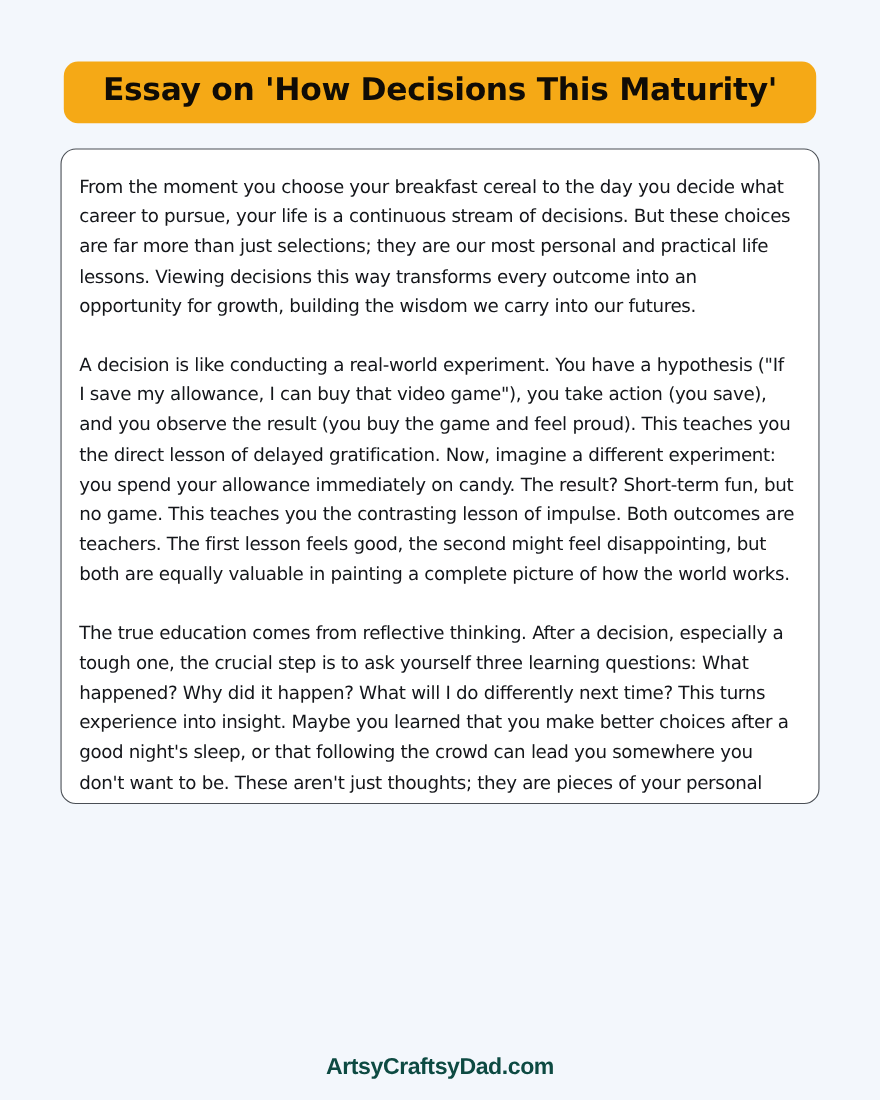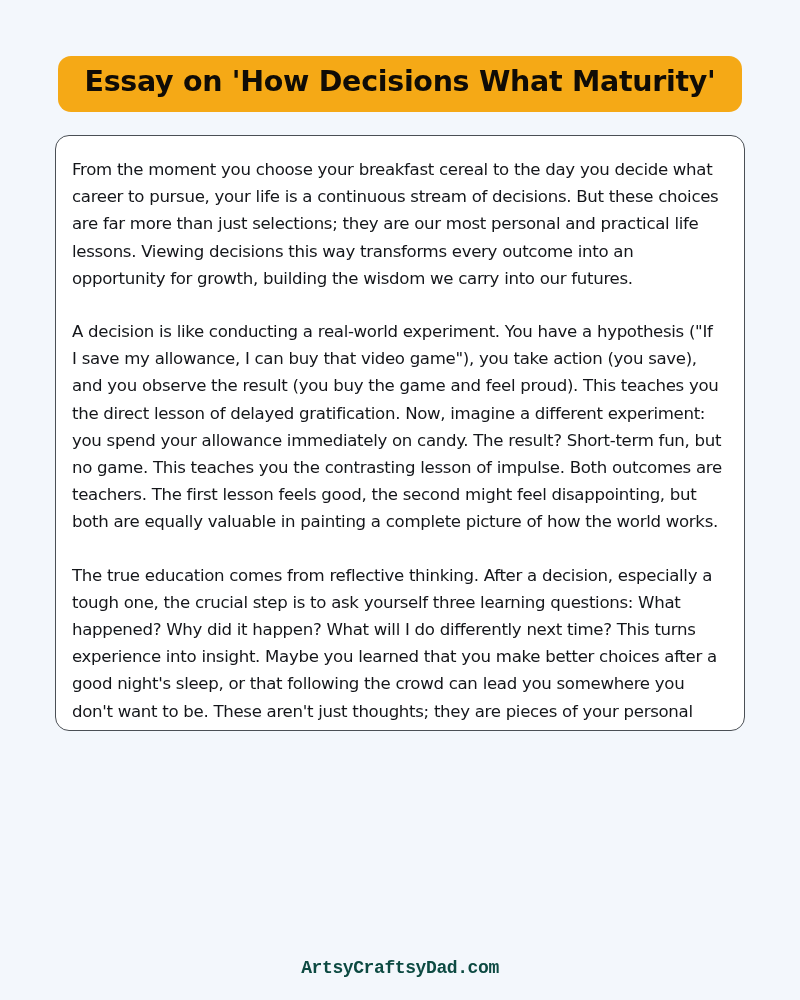--- a/index.html
+++ b/index.html
@@ -83,34 +83,34 @@
   
   .site-footer {
     position: absolute;
     left: 0;
     right: 0;
     top: 958px;
     text-align: center;
   }
 
   .site-footer-text {
-    font-family: Liberation Mono, monospace;
-    font-size: 18px;
+    font-family: Liberation Sans, sans-serif;
+    font-size: 21px;
     font-weight: bold;
     color: #0d4a42;
     letter-spacing: -0.4px;
   }
 </style>
 </head>
 <body>
 
 <div class="page">
 
   <div class="title-badge">
-    <div class="title-text">Essay on 'How Decisions What Maturity'</div>
+    <div class="title-text">Essay on 'How Decisions This Maturity'</div>
   </div>
 
   <div class="essay-card">
     <div class="essay-body">
       <p>From the moment you choose your breakfast cereal to the day you decide what career to pursue, your life is a continuous stream of decisions. But these choices are far more than just selections; they are our most personal and practical life lessons. Viewing decisions this way transforms every outcome into an opportunity for growth, building the wisdom we carry into our futures.</p>
       <p>A decision is like conducting a real-world experiment. You have a hypothesis ("If I save my allowance, I can buy that video game"), you take action (you save), and you observe the result (you buy the game and feel proud). This teaches you the direct lesson of delayed gratification. Now, imagine a different experiment: you spend your allowance immediately on candy. The result? Short-term fun, but no game. This teaches you the contrasting lesson of impulse. Both outcomes are teachers. The first lesson feels good, the second might feel disappointing, but both are equally valuable in painting a complete picture of how the world works.</p>
       <p>The true education comes from reflective thinking. After a decision, especially a tough one, the crucial step is to ask yourself three learning questions: What happened? Why did it happen? What will I do differently next time? This turns experience into insight. Maybe you learned that you make better choices after a good night's sleep, or that following the crowd can lead you somewhere you don't want to be. These aren't just thoughts; they are pieces of your personal code, your internal compass. By collecting these lessons, you are not defined by your mistakes but educated by them. You build a reservoir of self-knowledge that makes you more resilient, more empathetic, and infinitely better prepared to write the next chapter of your own story with intention and courage.</p>
     </div>
   </div>
 

